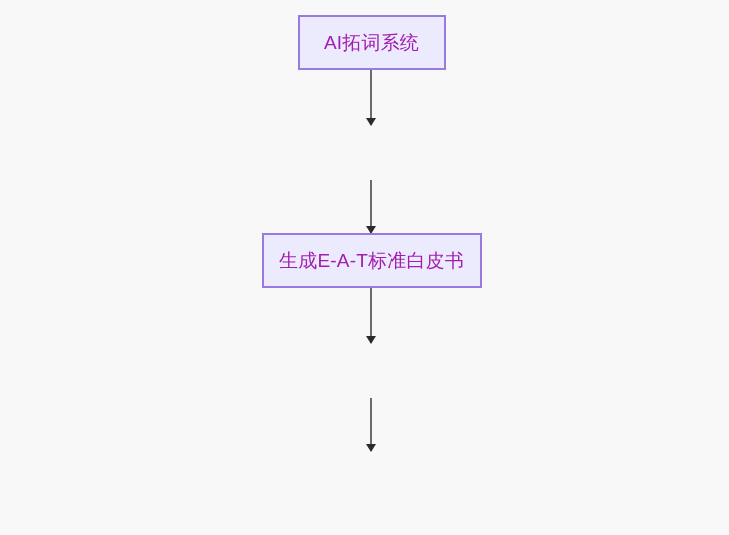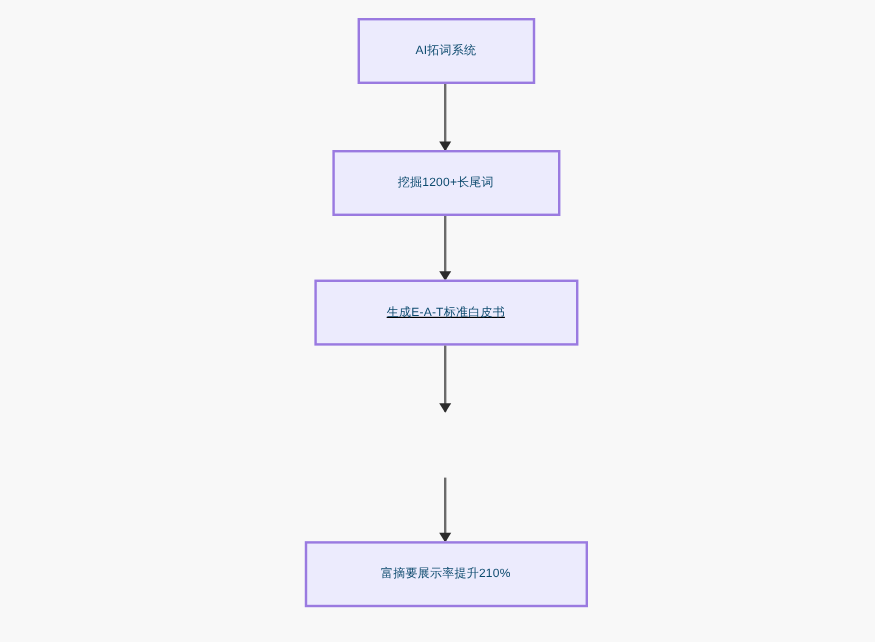--- a/index.html
+++ b/index.html
@@ -25,30 +25,30 @@
     background: #ecebfd;
     border: 2px solid #9a7ae0;
     border-radius: 0;
     display: flex;
     align-items: center;
     justify-content: center;
     left: 50%;
     transform: translateX(-50%);
   }
   .flow-node-label {
-    font-size: 10px;
+    font-size: 19px;
     line-height: 1;
-    color: #0c4a6e;
+    color: #a21caf;
     white-space: nowrap;
     letter-spacing: 0.2px;
   }
   
   .node-1 { top: 15px;  width: 148px; margin-left: 7px; }
   .node-2 { top: 125px; width: 190px; margin-left: 7px; }
-  .node-3 { top: 233px; width: 220px; margin-left: 7px; text-decoration: underline; }
+  .node-3 { top: 233px; width: 220px; margin-left: 7px; }
   .node-4 { top: 343px; width: 214px; margin-left: 7px; }
   .node-5 { top: 451px; width: 236px; margin-left: 7px; }
 
   .flow-edge {
     position: absolute;
     left: 371px;
     width: 14px;
     margin-left: -7px;
   }
   .edge-1 { top: 70px;  height: 55px; }
@@ -82,23 +82,20 @@
 
   <div class="flow-node node-1">
     <span class="flow-node-label">AI拓词系统</span>
   </div>
 
   <div class="flow-edge edge-1">
     <div class="edge-line"></div>
     <div class="edge-arrow"></div>
   </div>
 
-  <div class="flow-node node-2">
-    <span class="flow-node-label">挖掘1200+长尾词</span>
-  </div>
 
   <div class="flow-edge edge-2">
     <div class="edge-line"></div>
     <div class="edge-arrow"></div>
   </div>
 
   <div class="flow-node node-3">
     <span class="flow-node-label">生成E-A-T标准白皮书</span>
   </div>
 
@@ -106,17 +103,14 @@
     <div class="edge-line"></div>
     <div class="edge-arrow"></div>
   </div>
 
 
   <div class="flow-edge edge-4">
     <div class="edge-line"></div>
     <div class="edge-arrow"></div>
   </div>
 
-  <div class="flow-node node-5">
-    <span class="flow-node-label">富摘要展示率提升210%</span>
-  </div>
 
 </div>
 
 </body></html>

